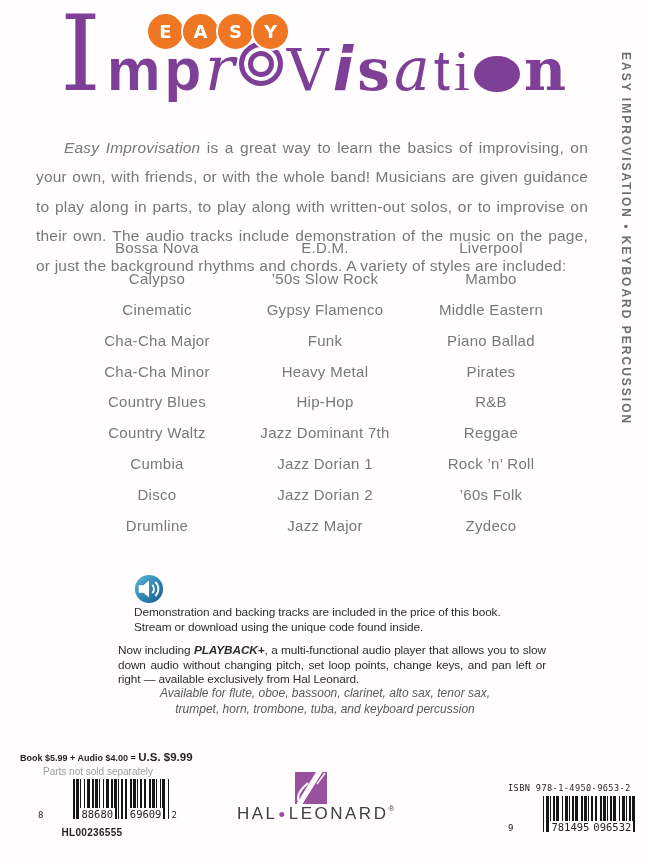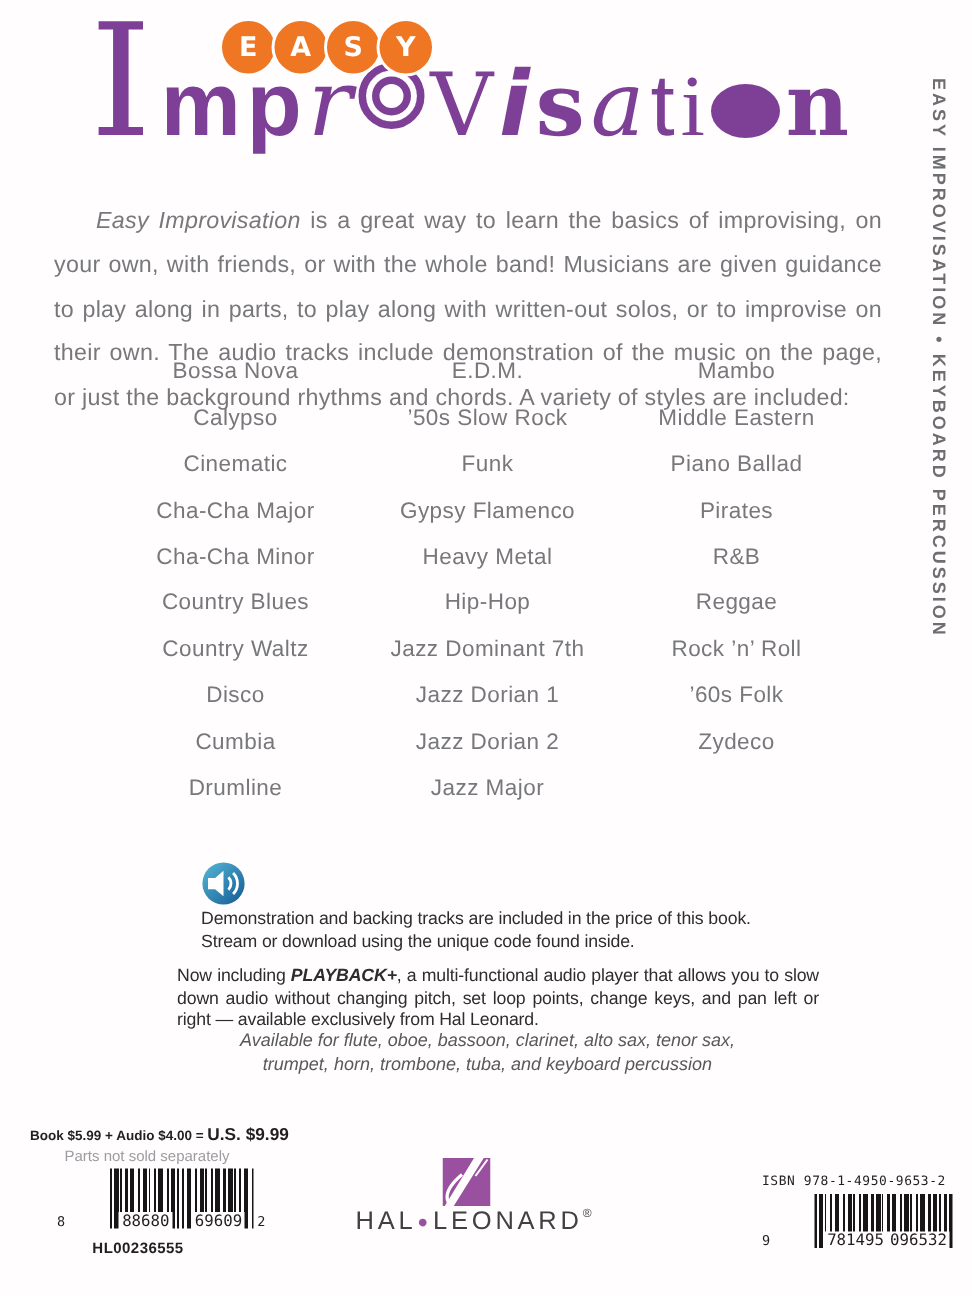--- a/index.html
+++ b/index.html
@@ -161,37 +161,38 @@
 
   <div class="styles">
       <div class="style-col">
         <div class="style-item">Bossa Nova</div>
         <div class="style-item">Calypso</div>
         <div class="style-item">Cinematic</div>
         <div class="style-item">Cha-Cha Major</div>
         <div class="style-item">Cha-Cha Minor</div>
         <div class="style-item">Country Blues</div>
         <div class="style-item">Country Waltz</div>
+        <div class="style-item">Cumbia</div>
         <div class="style-item">Disco</div>
-        <div class="style-item">Cumbia</div>
         <div class="style-item">Drumline</div>
       </div>
       <div class="style-col">
         <div class="style-item">E.D.M.</div>
         <div class="style-item">’50s Slow Rock</div>
+        <div class="style-item">Gypsy Flamenco</div>
         <div class="style-item">Funk</div>
-        <div class="style-item">Gypsy Flamenco</div>
         <div class="style-item">Heavy Metal</div>
         <div class="style-item">Hip-Hop</div>
         <div class="style-item">Jazz Dominant 7th</div>
         <div class="style-item">Jazz Dorian 1</div>
         <div class="style-item">Jazz Dorian 2</div>
         <div class="style-item">Jazz Major</div>
       </div>
       <div class="style-col">
+        <div class="style-item">Liverpool</div>
         <div class="style-item">Mambo</div>
         <div class="style-item">Middle Eastern</div>
         <div class="style-item">Piano Ballad</div>
         <div class="style-item">Pirates</div>
         <div class="style-item">R&amp;B</div>
         <div class="style-item">Reggae</div>
         <div class="style-item">Rock ’n’ Roll</div>
         <div class="style-item">’60s Folk</div>
         <div class="style-item">Zydeco</div>
       </div>

